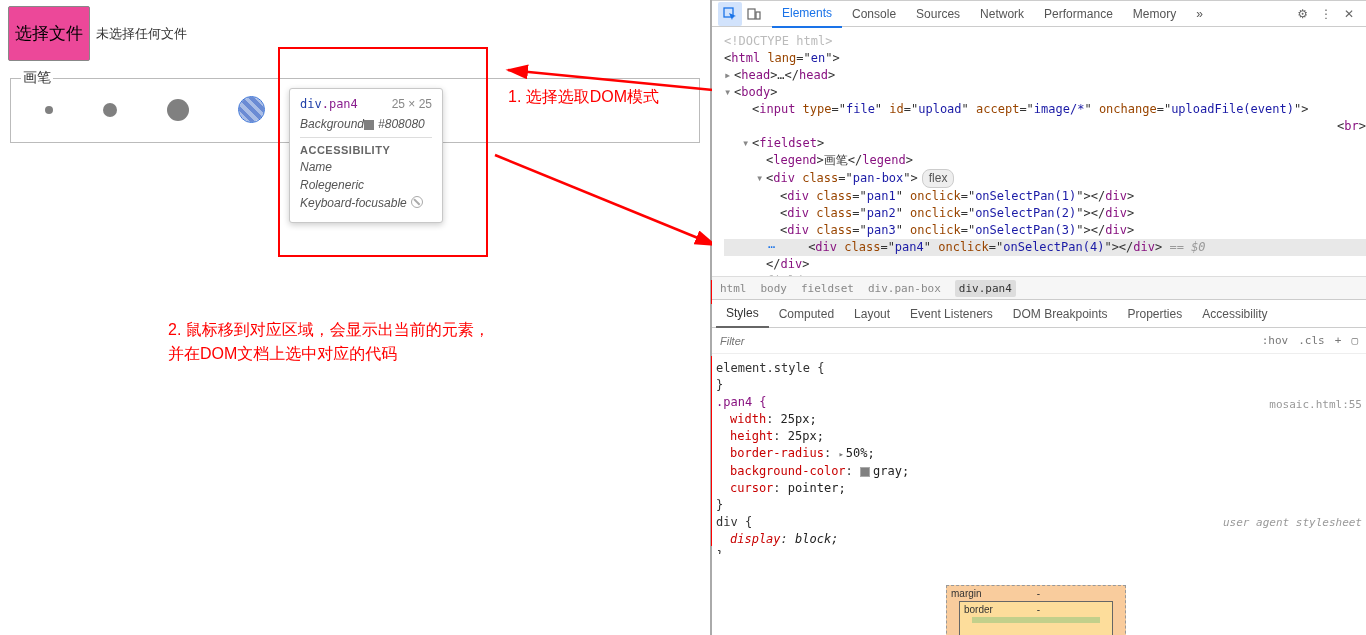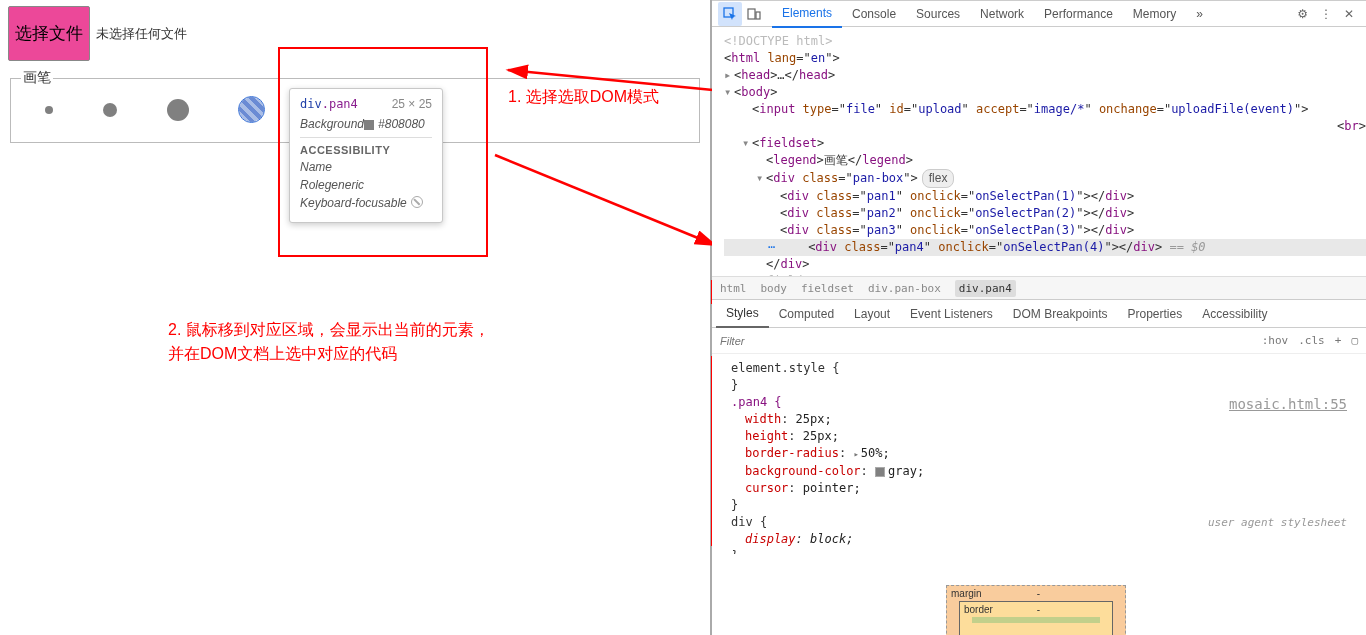--- a/index.html
+++ b/index.html
@@ -66,22 +66,22 @@
 
 .subtabs { height:28px; border-bottom:1px solid #ccc; display:flex; align-items:center; padding:0 4px; font-size:12px; color:#555; gap:0; }
 .subtabs .stab { padding:6px 10px; cursor:pointer; }
 .subtabs .stab.sel { border-bottom:2px solid #666; color:#333; }
 
 .filter-row { height:26px; border-bottom:1px solid #eee; display:flex; align-items:center; padding:0 8px; font-size:11px; color:#aaa; }
 .filter-row input { border:none; outline:none; font-size:11px; flex:1; color:#333; font-style:italic;}
 .filter-row .actions { display:flex; gap:10px; color:#777; font-family:Consolas,monospace; }
 .filter-row .actions span { cursor:pointer; }
 
-.styles-pane { font-family:Consolas,Menlo,monospace; font-size:12px; padding:6px 19px; line-height:17px; color:#333; height:200px; overflow:hidden; white-space:nowrap; position:relative; }
-.styles-pane .rule-src { float:right; color:#999; font-size:14px; text-decoration:underline; margin-top:2px; }
+.styles-pane { font-family:Consolas,Menlo,monospace; font-size:12px; padding:6px 4px; line-height:17px; color:#333; height:200px; overflow:hidden; white-space:nowrap; position:relative; }
+.styles-pane .rule-src { float:right; color:#999; font-size:11px; margin-top:2px; }
 .styles-pane .prop { color:#c80000; }
 .styles-pane .pval { color:#222; }
 .styles-pane .prop-line { padding-left:14px; }
 .styles-pane .sel-name { color:#881280; }
 .styles-pane .rule-header-ua { float:right; color:#999; font-size:11px; font-style:italic; }
 .styles-pane .italic { font-style:italic; }
 .swatch2 { display:inline-block; width:10px; height:10px; background:#808080; border:1px solid #aaa; vertical-align:middle; margin-right:3px; }
 .tri2 { color:#777; font-size:9px; margin-right:2px; }
 
 .box-model { position:absolute; left:946px; top:585px; width:180px; font-family:Arial; font-size:10px;}

